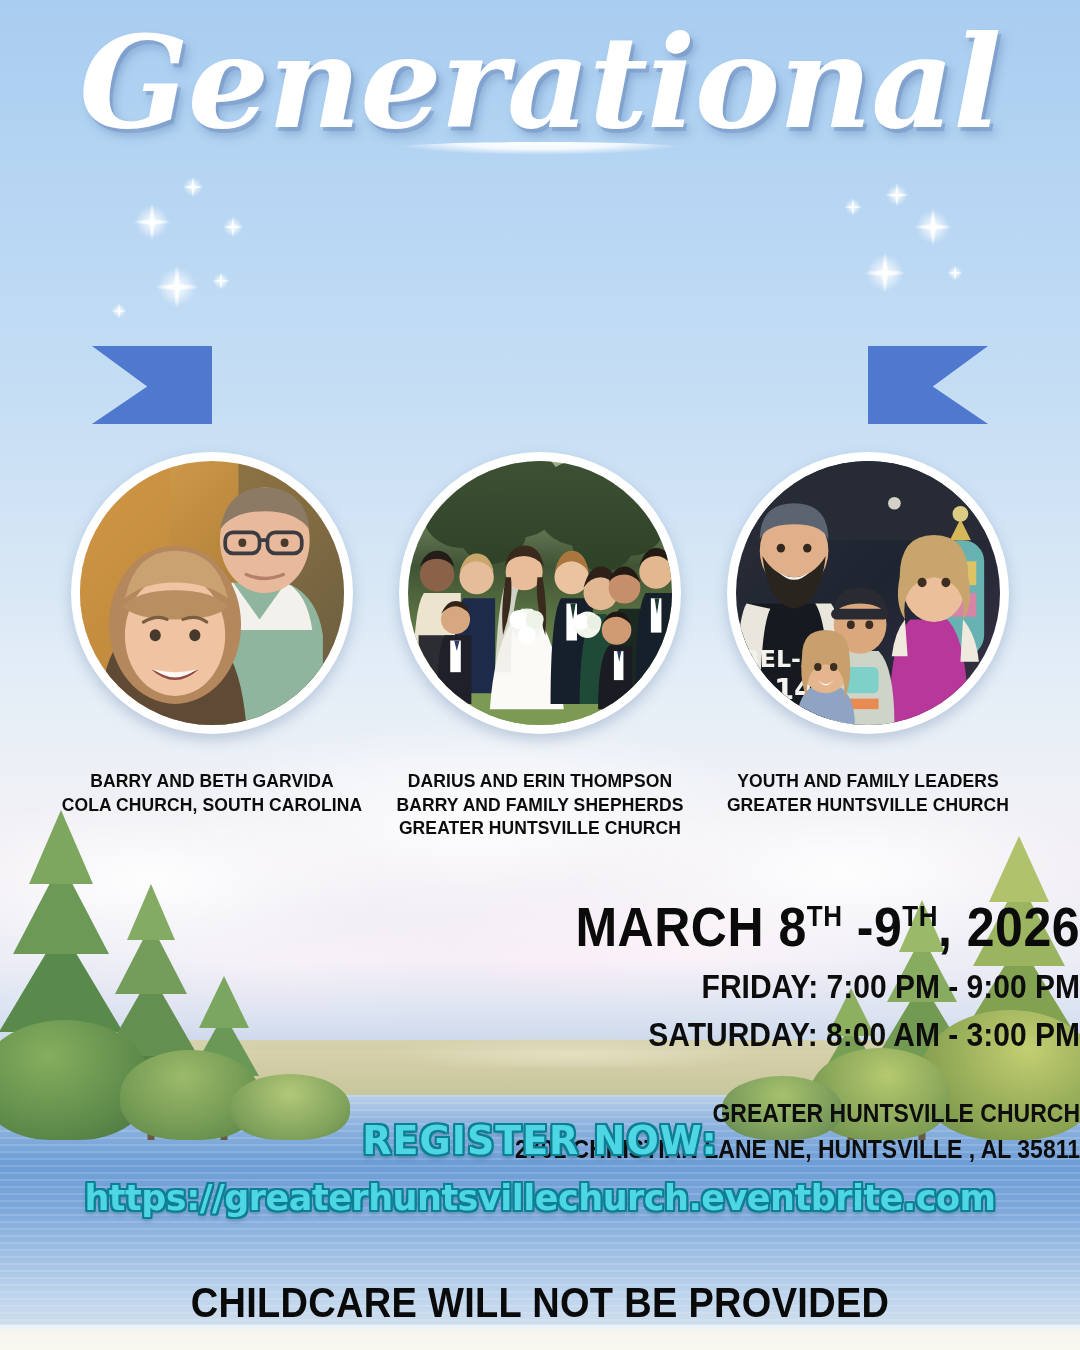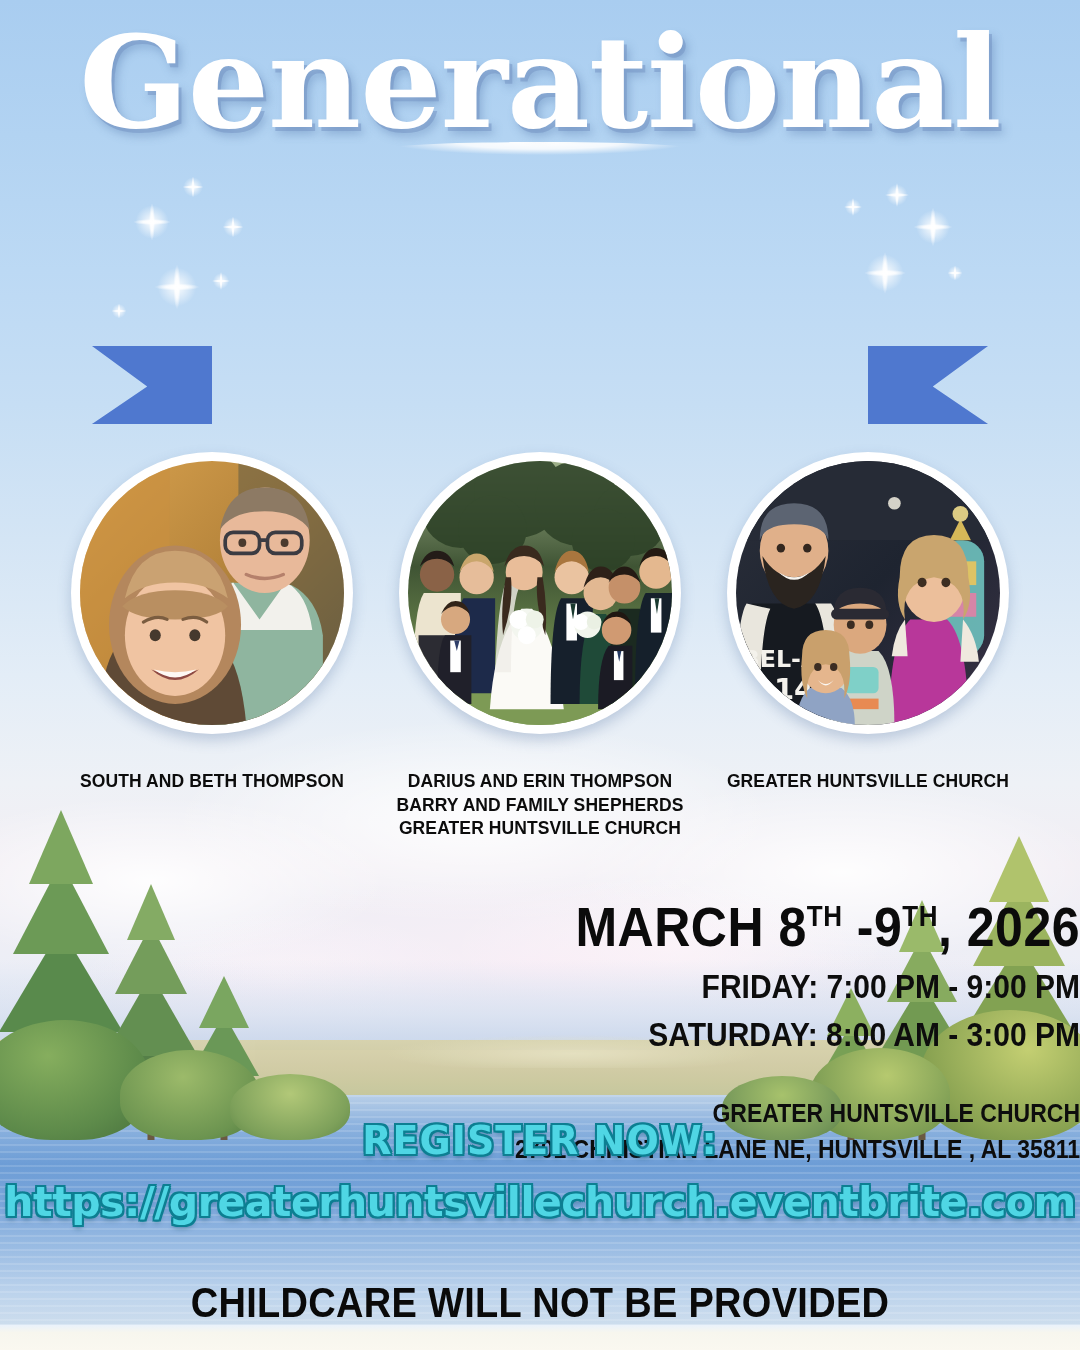--- a/index.html
+++ b/index.html
@@ -123,21 +123,21 @@
   .spark::after{
     content:""; position:absolute; inset:14%;
     background:radial-gradient(circle at 50% 50%, rgba(255,255,255,.95) 0%, rgba(255,255,255,0) 62%);
   }
 
   
   #headline { position:absolute; left:0; top:18px; width:100%; text-align:center; }
 
   #title-line1 {
     font-family:"DejaVu Serif", serif;
-    font-weight:700;
+    font-style:italic; font-weight:700;
     font-size:128px; line-height:1.0; color:#ffffff;
     letter-spacing:-1px;
     text-shadow:
       3px 4px 0 rgba(118,150,196,.55),
       5px 7px 10px rgba(76,112,166,.38);
   }
   #title-line2 {
     font-family:"DejaVu Serif", serif;
     font-style:italic; font-weight:700;
     font-size:122px; line-height:1.0; color:#f6e49a;
@@ -230,21 +230,21 @@
     color:#4fd6e4;
     transform:scaleY(1.05);
     text-shadow:
       -2px 0 #0d7f92, 2px 0 #0d7f92, 0 -2px #0d7f92, 0 2px #0d7f92,
       -2px -2px #0d7f92, 2px -2px #0d7f92, -2px 2px #0d7f92, 2px 2px #0d7f92,
       0 4px 5px rgba(10,70,85,.35);
   }
   #register-url {
     margin-top:16px;
     font-family:"DejaVu Sans", sans-serif;
-    font-weight:700; font-size:41px; letter-spacing:-.5px;
+    font-weight:700; font-size:35px; letter-spacing:-.5px;
     color:#4fd6e4;
     text-shadow:
       -2px 0 #0d7f92, 2px 0 #0d7f92, 0 -2px #0d7f92, 0 2px #0d7f92,
       -2px -2px #0d7f92, 2px -2px #0d7f92, -2px 2px #0d7f92, 2px 2px #0d7f92,
       0 4px 5px rgba(10,70,85,.35);
   }
 
   
   #footer { position:absolute; left:0; top:1281px; width:100%; text-align:center; }
   #childcare {
@@ -378,21 +378,22 @@
             <ellipse cx="28.5" cy="66" rx="2.1" ry="2.3" fill="#46392e"></ellipse>
             <ellipse cx="43.5" cy="66" rx="2.1" ry="2.3" fill="#46392e"></ellipse>
             <path d="M24 61 q5-3 9-1" stroke="#7b5d40" stroke-width="1.2" fill="none" stroke-linecap="round"></path>
             <path d="M39 60 q5-2 9 1" stroke="#7b5d40" stroke-width="1.2" fill="none" stroke-linecap="round"></path>
             <path d="M27 79 q9 8 18 0 q-9 4 -18 0z" fill="#8e4a44"></path>
             <path d="M28 79 q8 2 16 0 q-8 6 -16 0z" fill="#fdf8f4"></path>
           </svg>
         </div>
       </div>
       <div class="caption">
-        <div>SOUTH AND BETH THOMPSON</div>
+        <div>BARRY AND BETH GARVIDA</div>
+        <div>COLA CHURCH, SOUTH CAROLINA</div>
       </div>
     </div>
 
     <div class="speaker">
       <div class="photo-ring">
         <div class="photo">
           <svg viewBox="0 0 100 100" preserveAspectRatio="xMidYMid slice" aria-hidden="true">
             <defs>
               <linearGradient id="bg2" x1="0" y1="0" x2="0" y2="1">
                 <stop offset="0%" stop-color="#9fb089"></stop>
@@ -533,20 +534,21 @@
             <path d="M28 86 q-5 4 -5 14 l22 0 q0-10 -5-14z" fill="#8fa3c4"></path>
             <ellipse cx="34" cy="78" rx="9" ry="10" fill="#e5b68d"></ellipse>
             <path d="M25 74 q0-10 9-10 q9 0 9 10 q1 10 -2 16 q1-12 -7-13 q-8 1 -7 13 q-3-6 -2-16z" fill="#c9a06c"></path>
             <ellipse cx="31" cy="78" rx="1.4" ry="1.5" fill="#3b2d22"></ellipse>
             <ellipse cx="37" cy="78" rx="1.4" ry="1.5" fill="#3b2d22"></ellipse>
             <path d="M31 83 q3 3 6 0 q-3 4 -6 0z" fill="#fbf7f2"></path>
           </svg>
         </div>
       </div>
       <div class="caption">
+        <div>YOUTH AND FAMILY LEADERS</div>
         <div>GREATER HUNTSVILLE CHURCH</div>
       </div>
     </div>
 
   </div>
 
   <div id="details">
     <div id="date-line">
       <span>MARCH</span><span> </span><span>8</span><sup>TH</sup><span> </span><span>-</span><span>9</span><sup>TH</sup><span>, 2026</span>
     </div>

